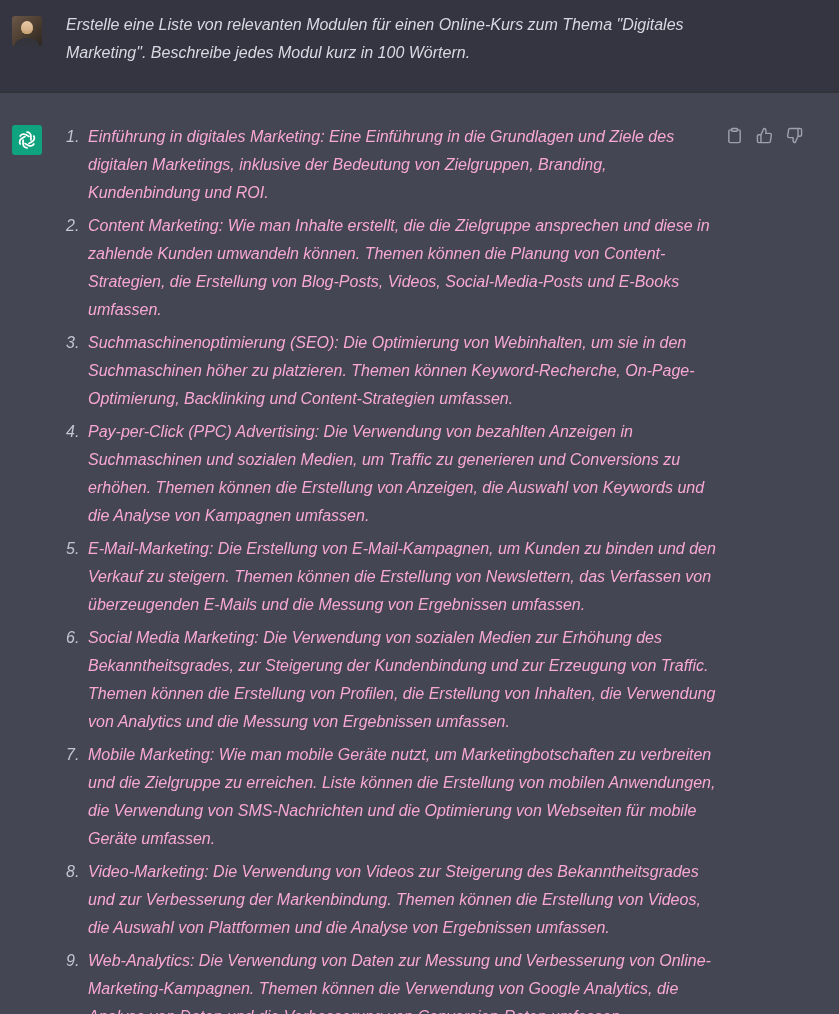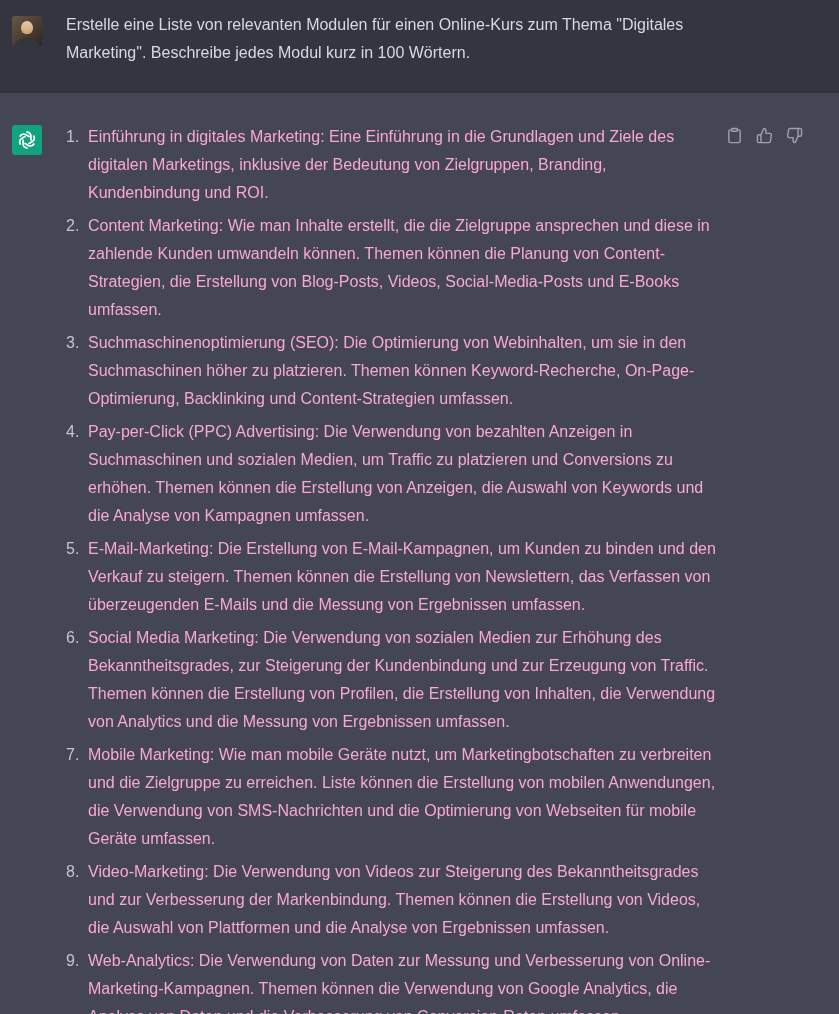--- a/index.html
+++ b/index.html
@@ -3,21 +3,21 @@
 <meta charset="utf-8">
 <style>
   html,body{margin:0;padding:0;}
   body{
     width:839px;height:1014px;
     background:#343541;
     font-family:"Liberation Sans","DejaVu Sans",sans-serif;
     color:#d1d5db;
     overflow:hidden;
   }
-  .row{display:flex;align-items:flex-start;}
+  .row{display:flex;align-items:flex-start;font-style:italic;}
   .user-row{
     background:#343541;
     padding:16px 16px 24px 12px;
     min-height:55px;
     box-sizing:border-box;
   }
   .assistant-row{
     background:#444654;
     border-top:2px solid rgba(32,33,35,.5);
     min-height:917px;
@@ -110,21 +110,21 @@
       <li>
         <span class="item-num">2.</span>
         <span class="item-text">Content Marketing: Wie man Inhalte erstellt, die die Zielgruppe ansprechen und diese in zahlende Kunden umwandeln können. Themen können die Planung von Content-Strategien, die Erstellung von Blog-Posts, Videos, Social-Media-Posts und E-Books umfassen.</span>
       </li>
       <li>
         <span class="item-num">3.</span>
         <span class="item-text">Suchmaschinenoptimierung (SEO): Die Optimierung von Webinhalten, um sie in den Suchmaschinen höher zu platzieren. Themen können Keyword-Recherche, On-Page-Optimierung, Backlinking und Content-Strategien umfassen.</span>
       </li>
       <li>
         <span class="item-num">4.</span>
-        <span class="item-text">Pay-per-Click (PPC) Advertising: Die Verwendung von bezahlten Anzeigen in Suchmaschinen und sozialen Medien, um Traffic zu platzieren und Conversions zu erhöhen. Themen können die Erstellung von Anzeigen, die Auswahl von Keywords und die Analyse von Kampagnen umfassen.</span>
+        <span class="item-text">Pay-per-Click (PPC) Advertising: Die Verwendung von bezahlten Anzeigen in Suchmaschinen und sozialen Medien, um Traffic zu generieren und Conversions zu erhöhen. Themen können die Erstellung von Anzeigen, die Auswahl von Keywords und die Analyse von Kampagnen umfassen.</span>
       </li>
       <li>
         <span class="item-num">5.</span>
         <span class="item-text">E-Mail-Marketing: Die Erstellung von E-Mail-Kampagnen, um Kunden zu binden und den Verkauf zu steigern. Themen können die Erstellung von Newslettern, das Verfassen von überzeugenden E-Mails und die Messung von Ergebnissen umfassen.</span>
       </li>
       <li>
         <span class="item-num">6.</span>
         <span class="item-text">Social Media Marketing: Die Verwendung von sozialen Medien zur Erhöhung des Bekanntheitsgrades, zur Steigerung der Kundenbindung und zur Erzeugung von Traffic. Themen können die Erstellung von Profilen, die Erstellung von Inhalten, die Verwendung von Analytics und die Messung von Ergebnissen umfassen.</span>
       </li>
       <li>

